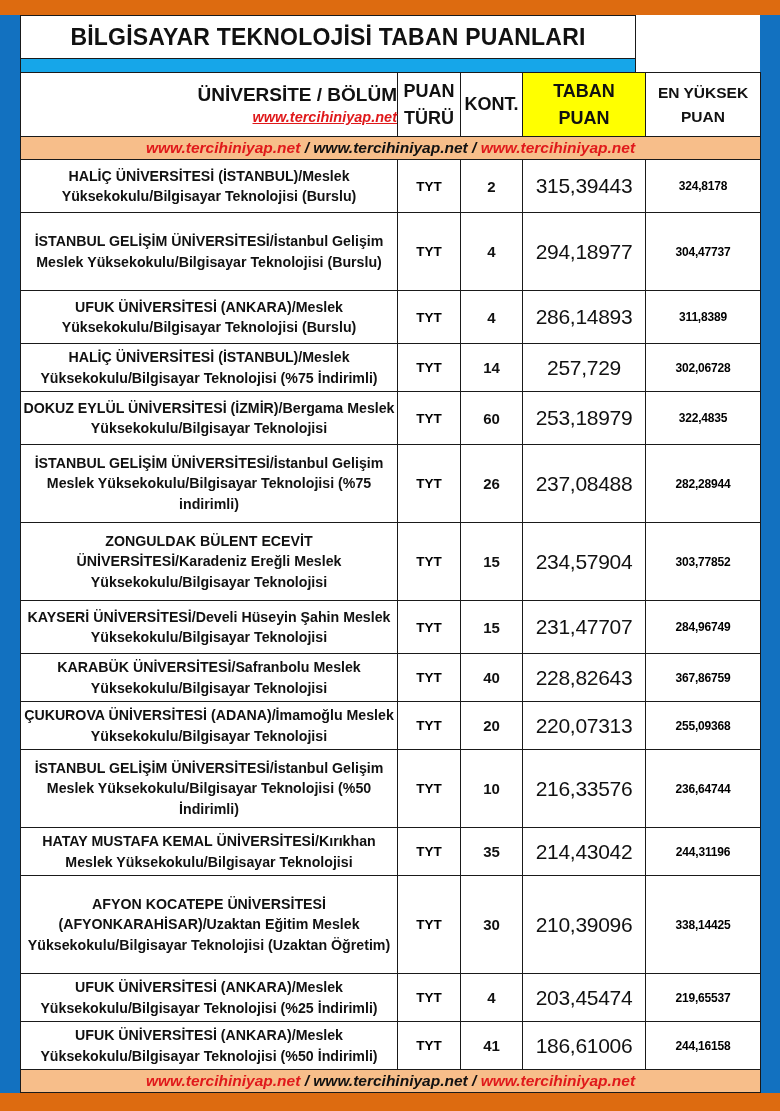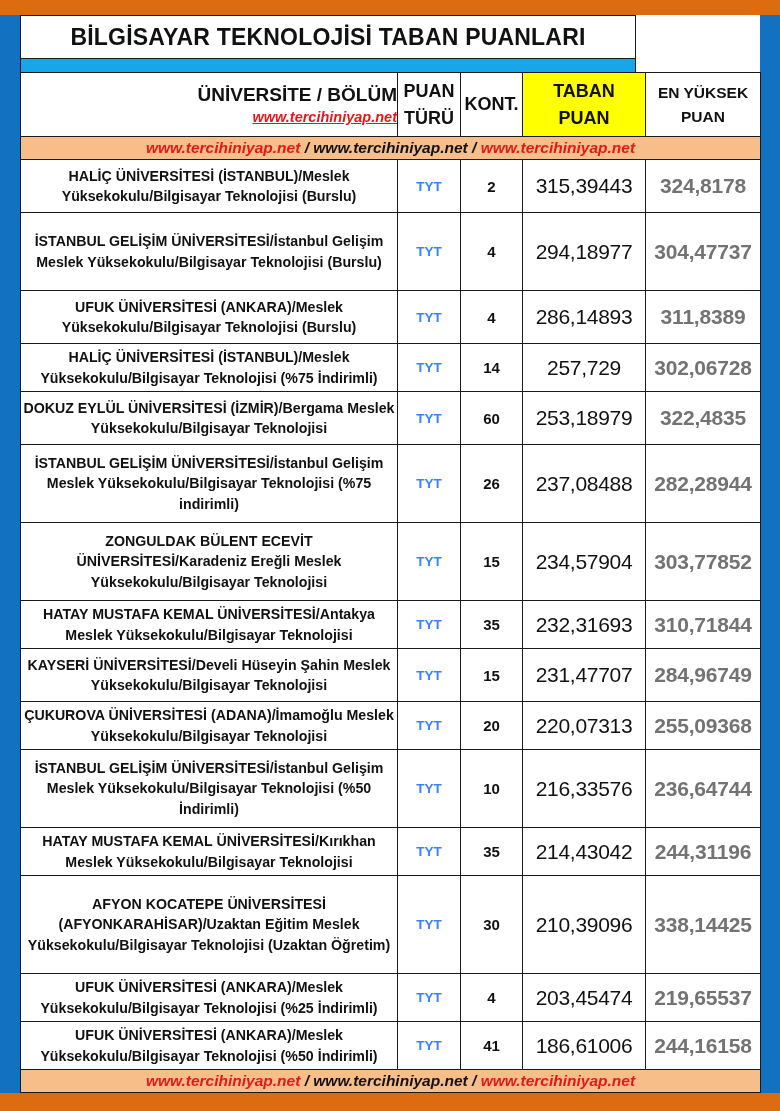--- a/index.html
+++ b/index.html
@@ -155,34 +155,34 @@
     text-align: center;
     vertical-align: middle;
     font-size: 14.2px;
     font-weight: bold;
     color: #111111;
     line-height: 1.42;
     padding: 3px 6px;
   }
   td.c-tur {
     text-align: center; vertical-align: middle;
-    font-size: 13.5px; font-weight: bold; color: #3b82f6;
+    font-size: 13.5px; font-weight: bold; color: #000000;
   }
   td.c-kont {
     text-align: center; vertical-align: middle;
     font-size: 15px; font-weight: bold; color: #111111;
   }
   td.c-taban {
     text-align: center; vertical-align: middle;
     font-size: 21px; font-weight: normal; color: #111111;
     letter-spacing: -0.3px;
   }
   td.c-enyuk {
     text-align: center; vertical-align: middle;
-    font-size: 21px; font-weight: bold; color: #737373;
+    font-size: 12px; font-weight: bold; color: #000000;
     letter-spacing: -0.2px;
   }
 </style>
 </head>
 <body>
 
 <div id="page">
 
   <div class="bar-orange-top"></div>
   <div class="frame-blue-left"></div>
@@ -279,33 +279,33 @@
             <td class="c-taban">237,08488</td>
             <td class="c-enyuk">282,28944</td>
           </tr>
           <tr style="height: 78px;">
             <td class="c-uni">ZONGULDAK BÜLENT ECEVİT ÜNİVERSİTESİ/Karadeniz Ereğli Meslek Yüksekokulu/Bilgisayar Teknolojisi</td>
             <td class="c-tur">TYT</td>
             <td class="c-kont">15</td>
             <td class="c-taban">234,57904</td>
             <td class="c-enyuk">303,77852</td>
           </tr>
-          <tr style="height: 48px;">
-            <td class="c-uni">HATAY MUSTAFA KEMAL ÜNİVERSİTESİ/Antakya Meslek Yüksekokulu/Bilgisayar Teknolojisi</td>
-            <td class="c-tur">TYT</td>
-            <td class="c-kont">35</td>
-            <td class="c-taban">232,31693</td>
-            <td class="c-enyuk">310,71844</td>
-          </tr>
           <tr style="height: 53px;">
             <td class="c-uni">KAYSERİ ÜNİVERSİTESİ/Develi Hüseyin Şahin Meslek Yüksekokulu/Bilgisayar Teknolojisi</td>
             <td class="c-tur">TYT</td>
             <td class="c-kont">15</td>
             <td class="c-taban">231,47707</td>
             <td class="c-enyuk">284,96749</td>
+          </tr>
+          <tr style="height: 48px;">
+            <td class="c-uni">KARABÜK ÜNİVERSİTESİ/Safranbolu Meslek Yüksekokulu/Bilgisayar Teknolojisi</td>
+            <td class="c-tur">TYT</td>
+            <td class="c-kont">40</td>
+            <td class="c-taban">228,82643</td>
+            <td class="c-enyuk">367,86759</td>
           </tr>
           <tr style="height: 48px;">
             <td class="c-uni">ÇUKUROVA ÜNİVERSİTESİ (ADANA)/İmamoğlu Meslek Yüksekokulu/Bilgisayar Teknolojisi</td>
             <td class="c-tur">TYT</td>
             <td class="c-kont">20</td>
             <td class="c-taban">220,07313</td>
             <td class="c-enyuk">255,09368</td>
           </tr>
           <tr style="height: 78px;">
             <td class="c-uni">İSTANBUL GELİŞİM ÜNİVERSİTESİ/İstanbul Gelişim Meslek Yüksekokulu/Bilgisayar Teknolojisi (%50 İndirimli)</td>

